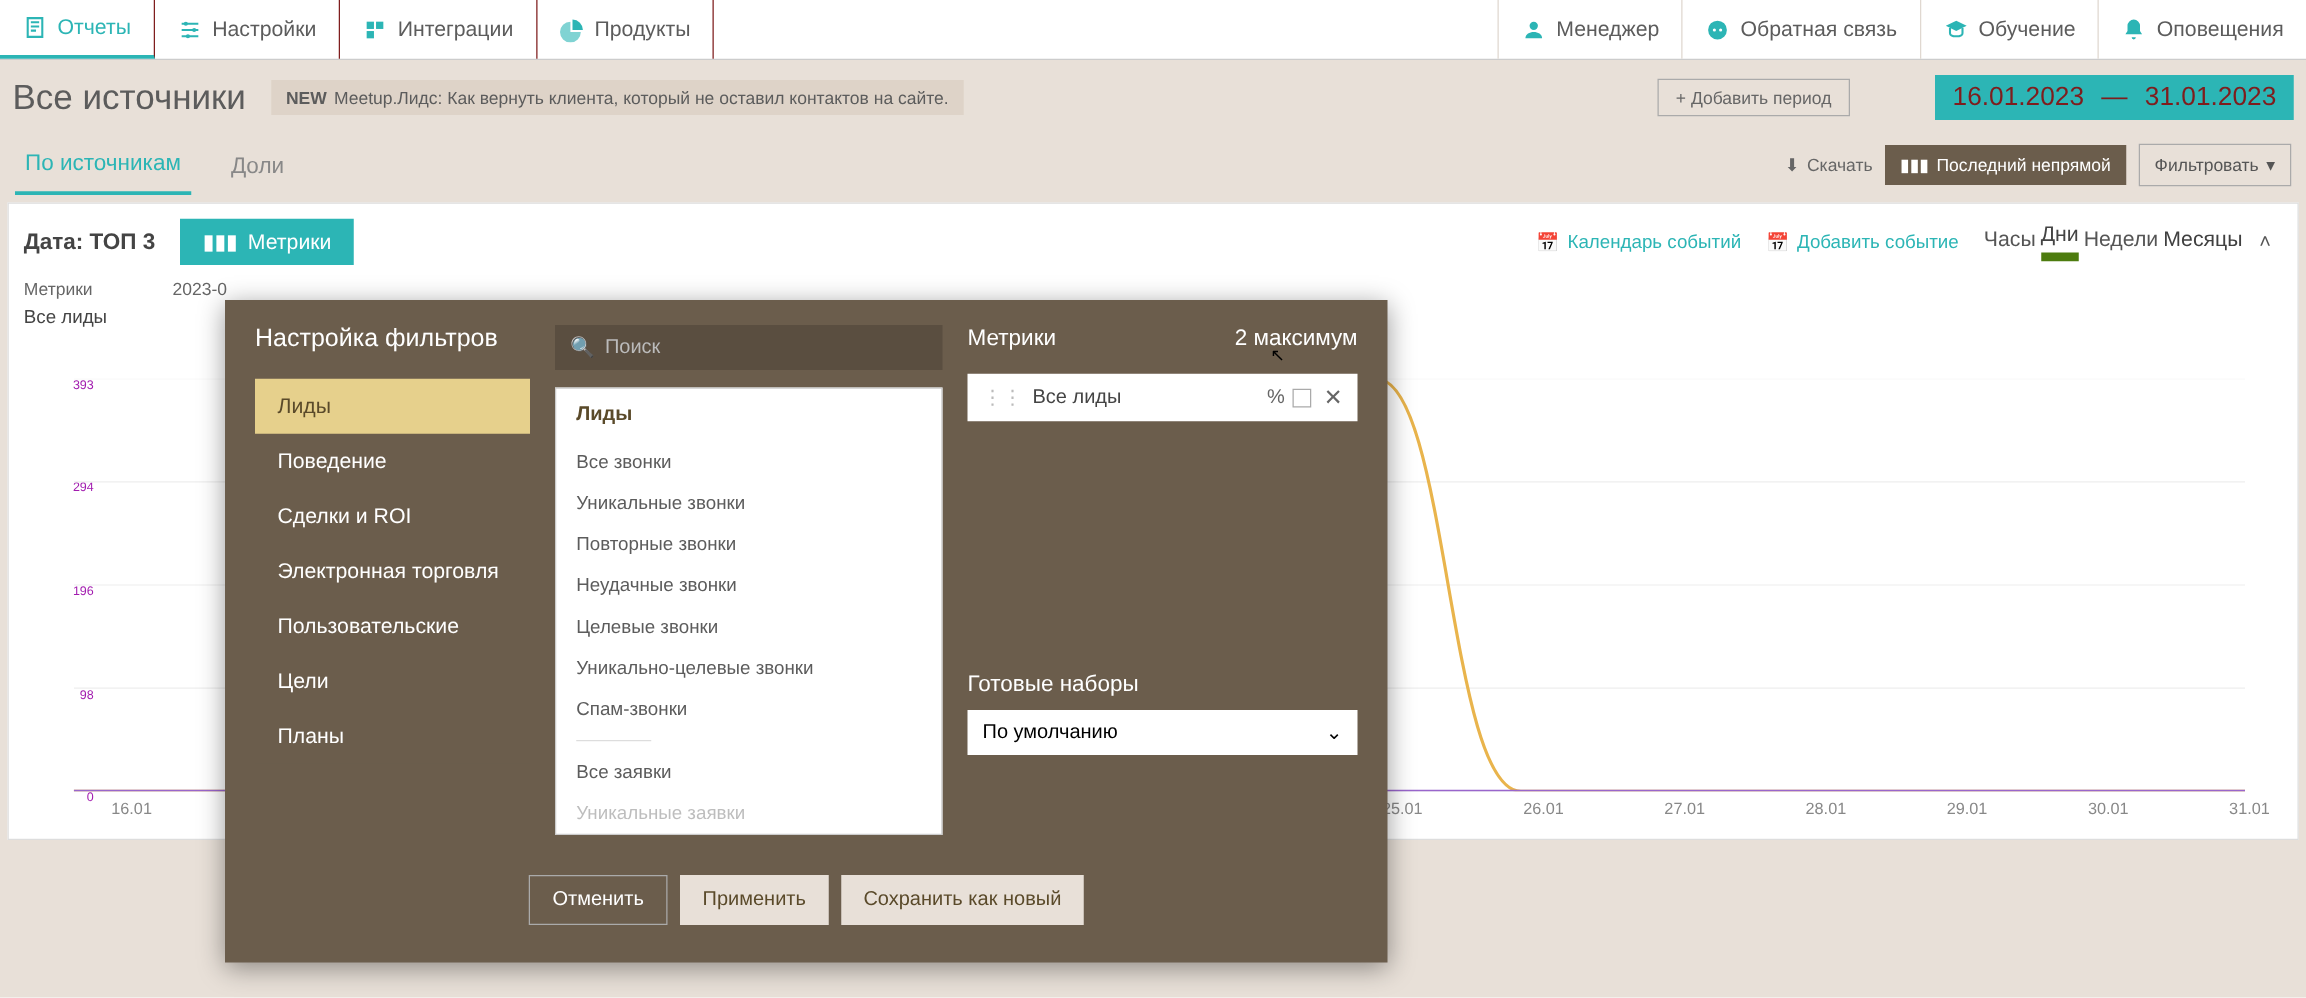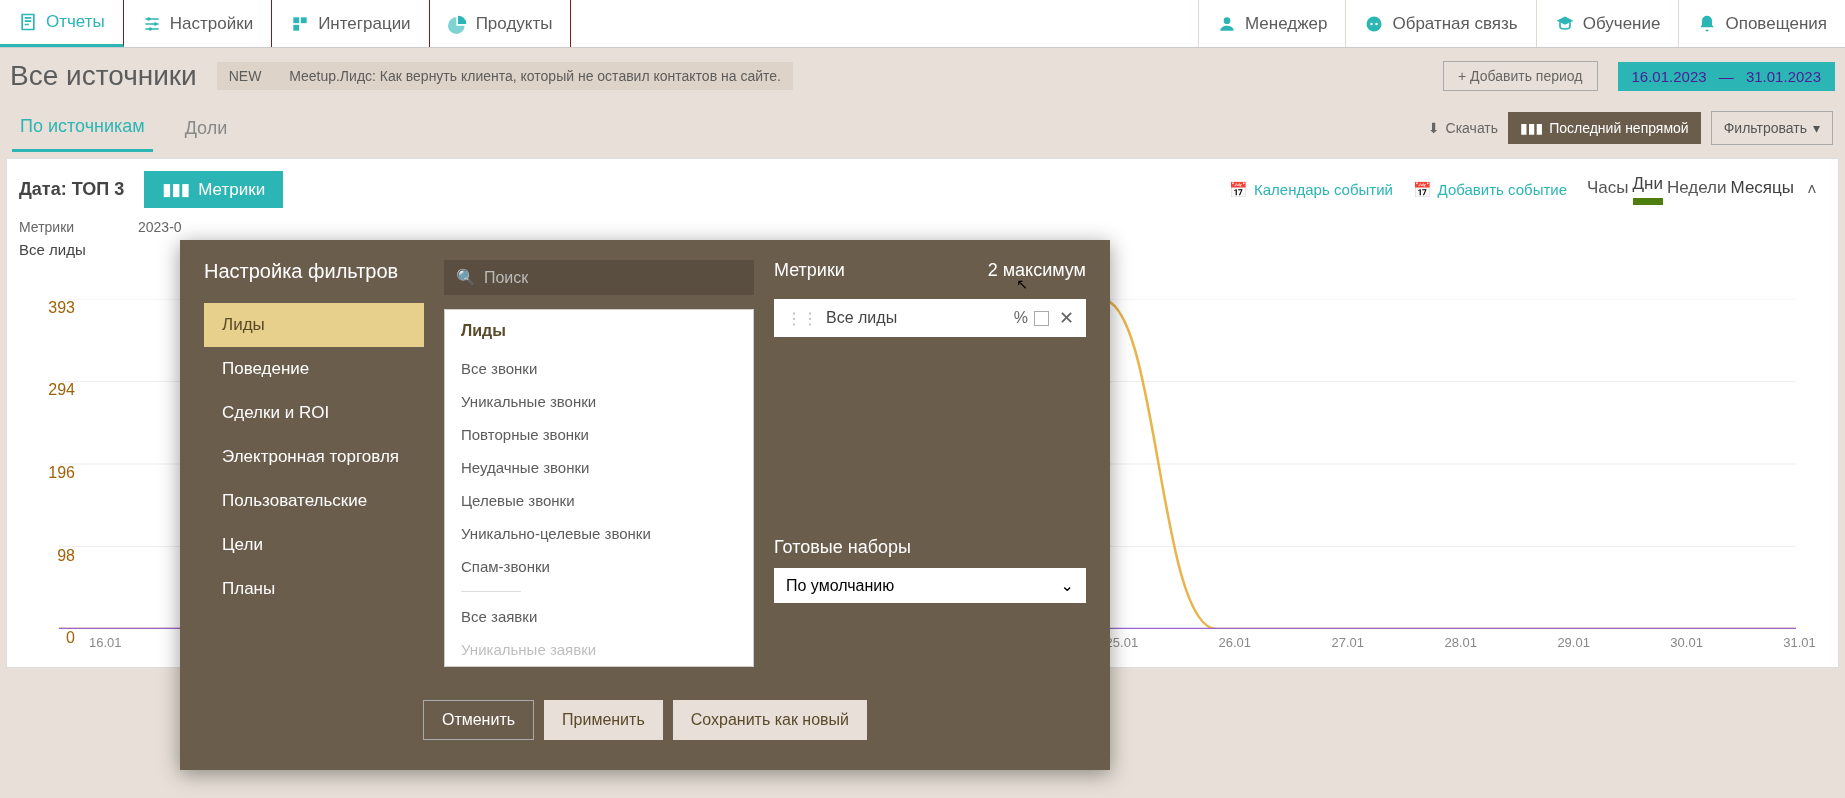--- a/index.html
+++ b/index.html
@@ -11,23 +11,23 @@
 .nav-item { display: flex; align-items: center; gap: 8px; padding: 0 18px; border-right: 1px solid #7f1d1d; cursor: pointer; color: #5c5c5c; font-size: 17px; }
 .nav-item.active { border-bottom: 3px solid #2CB5B5; color: #2CB5B5; }
 .nav-right .nav-item { border-left: 1px solid #e0d8d0; border-right: none; }
 .nav-icon { width: 20px; height: 20px; display: inline-flex; align-items: center; justify-content: center; }
 .nav-icon svg { width: 20px; height: 20px; fill: #2CB5B5; }
 .nav-right .nav-icon svg { fill: #2CB5B5; }
 
 .header-row { display: flex; align-items: center; padding: 12px 10px; gap: 20px; }
 .page-title { font-size: 28px; color: #5c5c5c; }
 .news-banner { background: #DED3C8; padding: 6px 12px; font-size: 14px; color: #5c5c5c; }
-.news-banner .new { font-weight: normal; margin-right: 24px; }
+.news-banner .new { font-weight: bold; margin-right: 2px; }
 .btn-add-period { margin-left: auto; background: #e8e0d8; border: 1px solid #aaa; padding: 6px 14px; font-size: 14px; color: #666; cursor: pointer; }
-.date-range { background: #2CB5B5; color: #4c1d95; padding: 6px 14px; font-size: 15px; }
+.date-range { background: #2CB5B5; color: #7f1d1d; padding: 6px 14px; font-size: 21px; margin-left: 48px; }
 
 .subtabs-row { display: flex; align-items: center; padding: 0 12px; }
 .subtab { padding: 12px 8px; margin-right: 24px; font-size: 18px; color: #888; cursor: pointer; }
 .subtab.active { color: #2CB5B5; border-bottom: 3px solid #2CB5B5; }
 .subtabs-right { margin-left: auto; display: flex; align-items: center; gap: 10px; }
 .download-link { color: #666; font-size: 14px; cursor: pointer; display: flex; align-items: center; gap: 6px; }
 .attr-btn { background: #6B5D4C; color: #fff; border: none; padding: 8px 12px; font-size: 14px; cursor: pointer; display: flex; align-items: center; gap: 6px; }
 .filter-btn { background: #E8E0D8; border: 1px solid #aaa; padding: 8px 12px; font-size: 14px; color: #555; cursor: pointer; display: flex; align-items: center; gap: 6px; }
 
 .main-panel { background: #fff; margin: 6px; padding: 12px; position: relative; border: 1px solid #ddd; height: 510px; }
@@ -40,21 +40,21 @@
 .time-tab.active { color: #444; border-bottom: 7px solid #4d7c0f; font-weight: 500; }
 .time-tab.disabled { color: #404040; cursor: not-allowed; }
 .expand-btn { width: 28px; height: 28px; display: flex; align-items: center; justify-content: center; cursor: pointer; color: #555; }
 
 .chart-area { position: absolute; left: 12px; right: 12px; top: 60px; bottom: 12px; }
 .chart-meta { font-size: 14px; color: #666; }
 .chart-legend { display: flex; align-items: center; gap: 6px; margin-top: 6px; font-size: 15px; color: #444; }
 .chart-svg { position: absolute; left: 40px; right: 10px; top: 80px; bottom: 30px; }
 
 .y-labels { position: absolute; left: 0; top: 80px; height: 330px; width: 60px; }
-.y-label { position: absolute; right: 4px; font-size: 16px; color: #a16207; }
+.y-label { position: absolute; right: 4px; font-size: 10px; color: #a21caf; }
 .x-labels { position: absolute; left: 70px; right: 10px; bottom: 0; height: 20px; display: flex; justify-content: space-between; font-size: 13px; color: #888; }
 
 .popover { position: absolute; left: 180px; top: 240px; width: 930px; height: 530px; background: #6B5D4C; box-shadow: 0 4px 20px rgba(0,0,0,.4); z-index: 100; padding: 20px 24px; }
 .popover-inner { display: flex; gap: 20px; height: 420px; }
 .pop-col1 { width: 220px; }
 .pop-title { color: #fff; font-size: 20px; margin-bottom: 20px; }
 .cat-list { background: #6B5D4C; }
 .cat-item { padding: 12px 18px; color: #fff; font-size: 17px; cursor: pointer; }
 .cat-item.active { background: #E6D08C; color: #5a4a2a; }
 .pop-col2 { width: 310px; }

